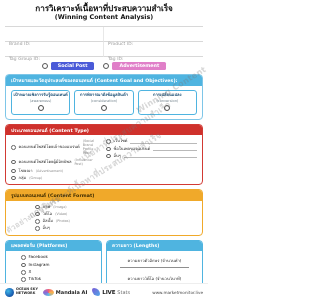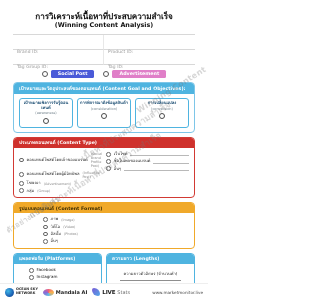--- a/index.html
+++ b/index.html
@@ -6,21 +6,21 @@
   html, body {
     width: 208px; height: 300px;
     background: #ffffff;
     font-family: "DejaVu Sans", "Liberation Sans", sans-serif;
     overflow: hidden;
   }
   #page {
     position: relative;
     width: 208px; height: 300px;
     background: #ffffff;
-    padding: 8px;
+    padding: 0;
     overflow: hidden;
   }
 
   
   .title-block { padding: 4px 6px 2px; text-align: center; }
   .title-th {
     font-size: 8.2px; font-weight: bold; color: #111;
     letter-spacing: -0.1px; line-height: 1.15;
   }
   .title-en {

